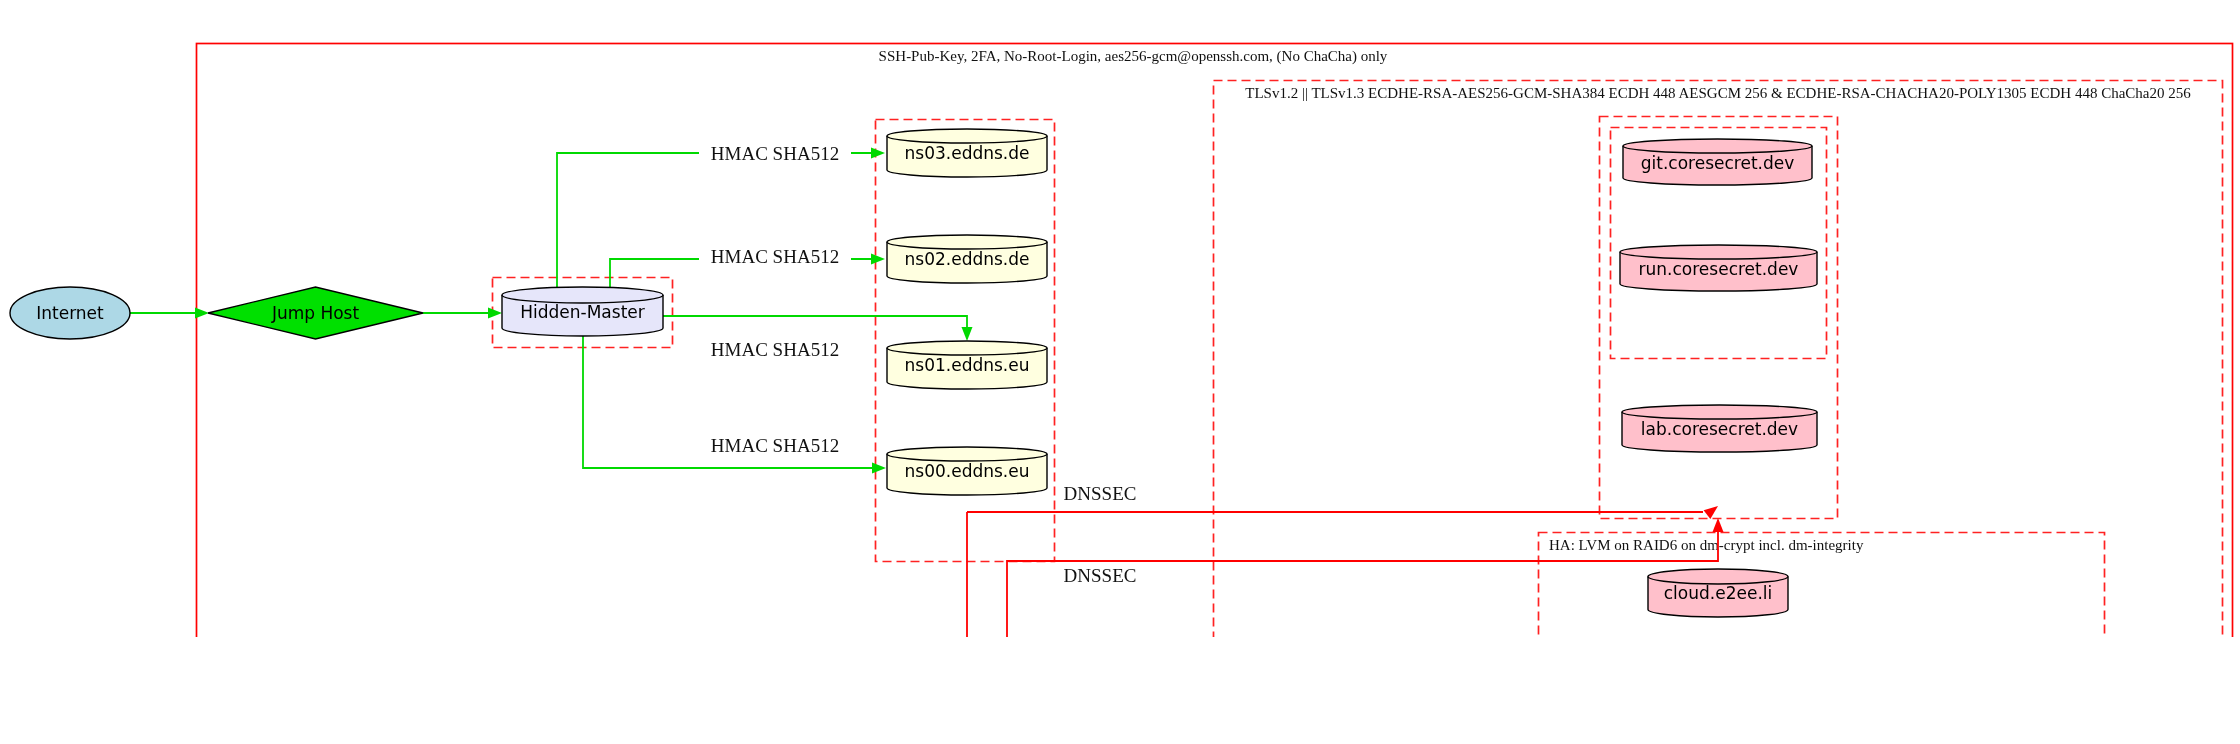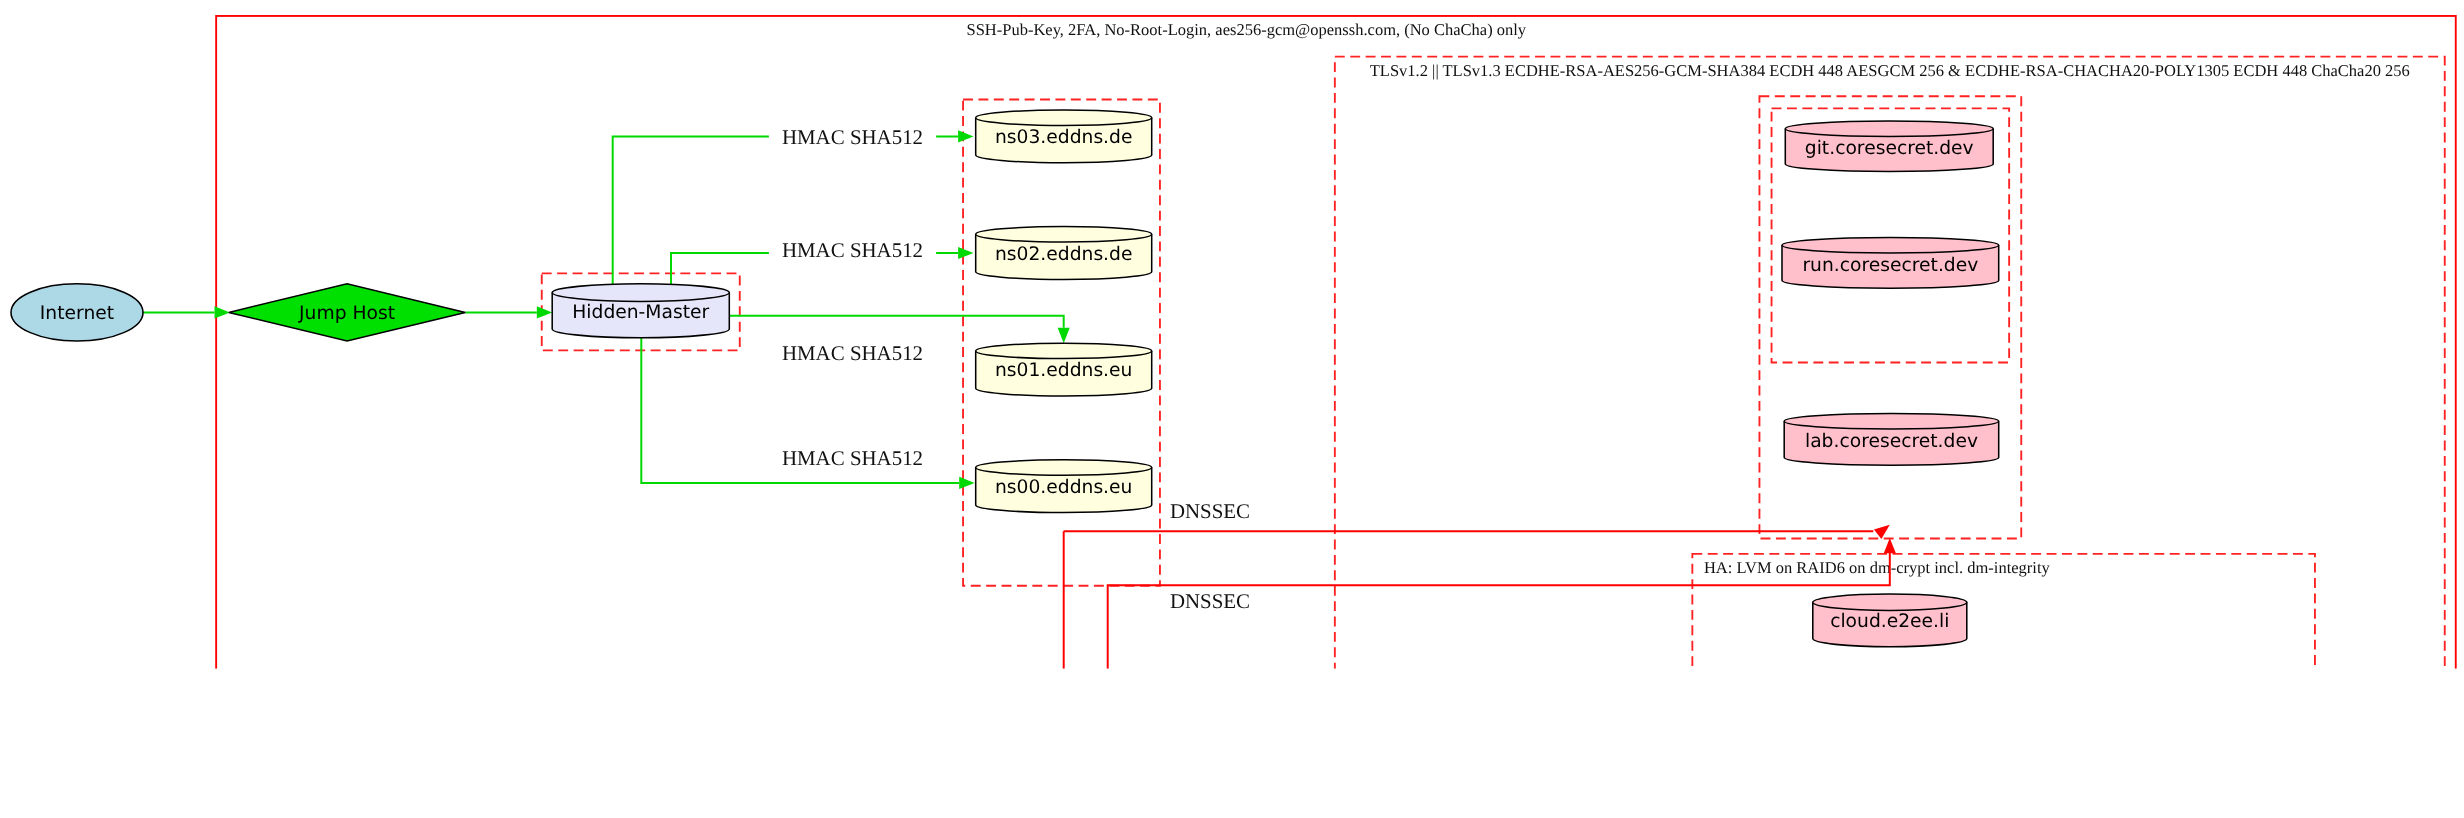--- a/index.html
+++ b/index.html
@@ -1,17 +1,17 @@
 <!DOCTYPE html>
 <html><head>
 <meta charset="utf-8">
 <style>
   html,body{margin:0;padding:0;background:#ffffff;}
   #stage{position:relative;width:2240px;height:608px;background:#ffffff;overflow:hidden;
-         font-family:"DejaVu Sans", sans-serif;}
+         font-family:"DejaVu Sans", sans-serif;margin-top:29px;}
   svg{position:absolute;left:0;top:0;}
   .cluster{fill:none;stroke-width:1.7;stroke-dasharray:9 5;}
   .outer-box{fill:none;stroke-width:1.7;}
   .edge path{fill:none;stroke-width:1.8;}
   .ah{stroke:none;}
   .node-shape{stroke:#000000;stroke-width:1.4;}
   .nlabel{fill:#000000;font-family:"DejaVu Sans", sans-serif;font-size:17px;text-anchor:middle;}
   .elabel{fill:#111111;font-family:"Liberation Serif","DejaVu Serif",serif;font-size:19px;text-anchor:middle;}
   .clabel{fill:#111111;font-family:"Liberation Serif","DejaVu Serif",serif;font-size:15px;}
   .clabel.mid{text-anchor:middle;}

